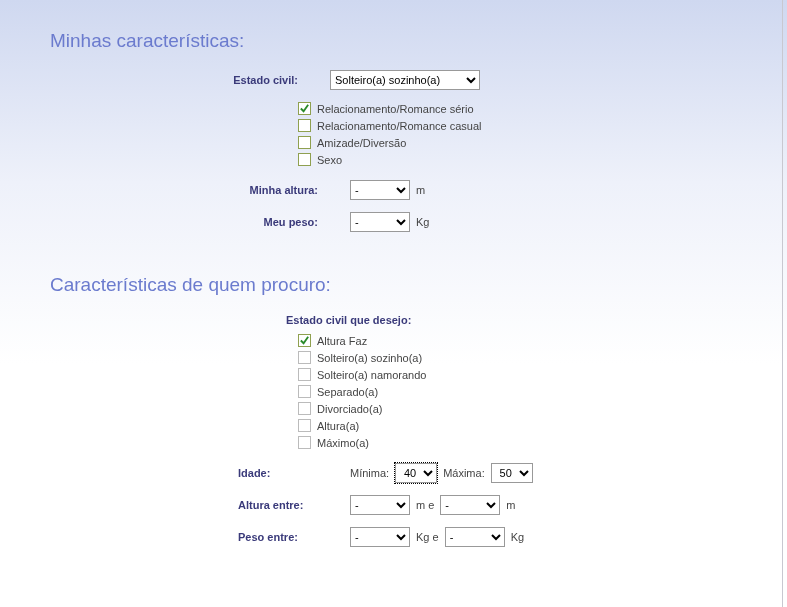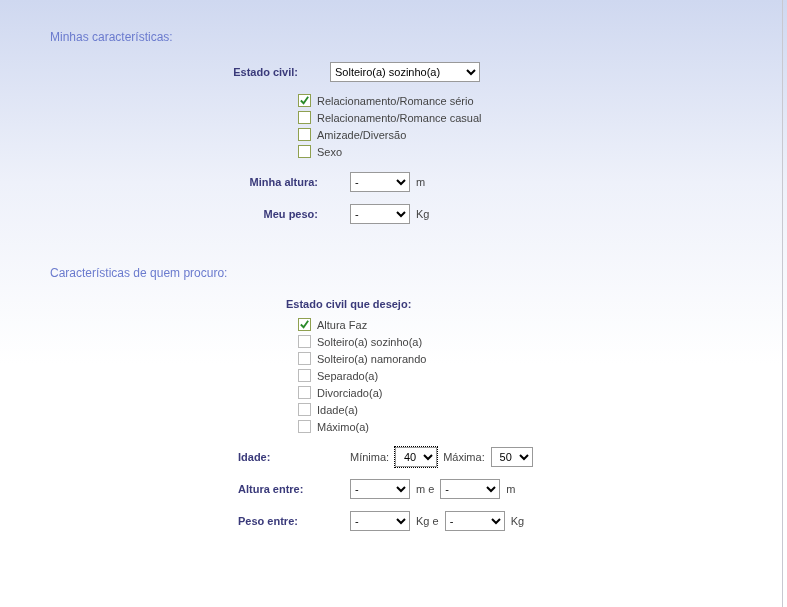--- a/index.html
+++ b/index.html
@@ -20,21 +20,21 @@
     top: 0;
     bottom: 0;
     width: 1px;
     background: #c8c8d0;
   }
   .content {
     padding: 30px 0 0 50px;
   }
   .section-title {
     color: #6b7bce;
-    font-size: 12px;
+    font-size: 19px;
     font-weight: normal;
     margin: 0 0 18px 0;
   }
   .field-row {
     display: flex;
     align-items: center;
     margin-bottom: 12px;
     gap: 20px;
   }
   .label-col {
@@ -178,21 +178,21 @@
     <div class="cb-row">
       <span class="cb gray"></span>
       <span>Separado(a)</span>
     </div>
     <div class="cb-row">
       <span class="cb gray"></span>
       <span>Divorciado(a)</span>
     </div>
     <div class="cb-row">
       <span class="cb gray"></span>
-      <span>Idade(a)</span>
+      <span>Altura(a)</span>
     </div>
     <div class="cb-row">
       <span class="cb gray"></span>
       <span>Máximo(a)</span>
     </div>
   </div>
 
   <div class="field-row">
     <div class="label-col" style="width:230px;text-align:left;padding-left:188px">Idade:</div>
     <div class="input-col" style="margin-left:50px">

